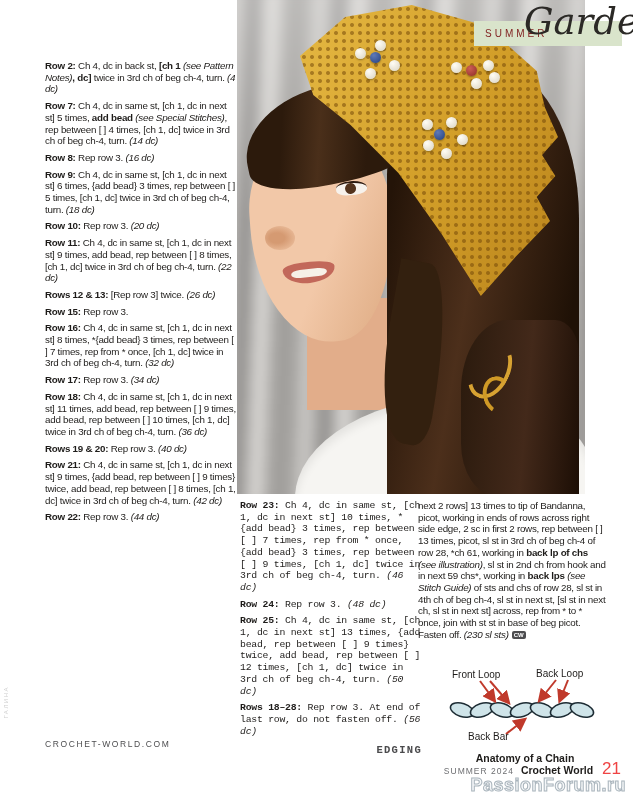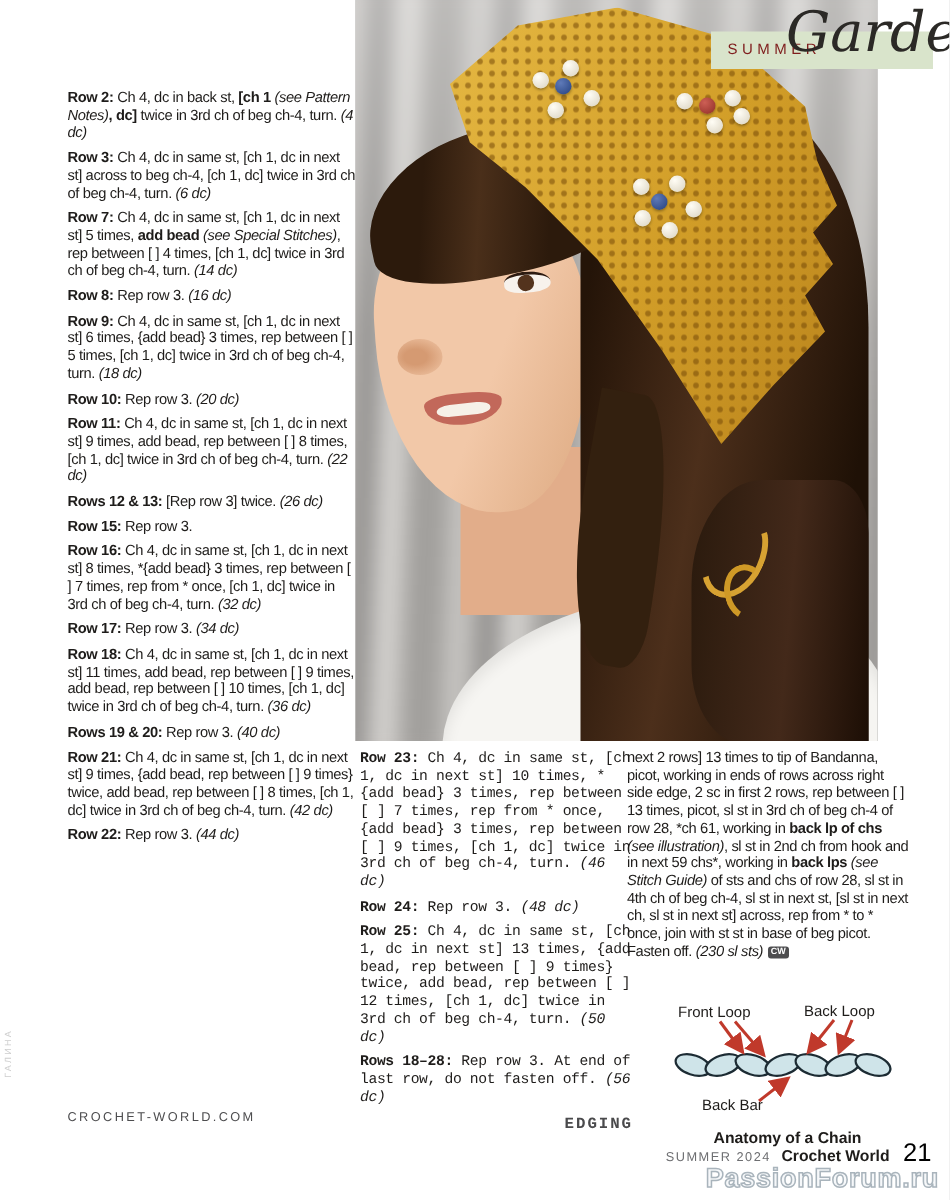--- a/index.html
+++ b/index.html
@@ -74,21 +74,21 @@
     border:4px solid #cf9926;border-radius:50%;border-right-color:transparent;border-bottom-color:transparent;
     transform:rotate(-15deg);}
   
   .diagram{position:absolute;left:440px;top:664px;width:170px;text-align:center;}
   .diagram-caption{font-weight:700;font-size:10.5px;margin-top:2px;color:#1e1c1a;}
   
   .footer-left{position:absolute;left:45px;top:739px;font-size:8.5px;letter-spacing:1.6px;color:#4d4d4f;}
   .footer-right{position:absolute;right:12px;top:759px;display:flex;align-items:baseline;}
   .footer-issue{font-size:8.5px;letter-spacing:1px;color:#6d6e71;margin-right:7px;}
   .footer-mag{font-size:10.5px;font-weight:700;color:#1e1c1a;margin-right:9px;}
-  .footer-page{font-size:17px;color:#000000;font-weight:400;text-align:right;}
+  .footer-page{font-size:17px;color:#ef4444;font-weight:400;text-align:right;}
   .watermark{position:absolute;right:7px;top:775px;font-size:18px;font-weight:700;letter-spacing:.5px;
     color:rgba(230,236,240,.35);-webkit-text-stroke:1px #a9b4bc;}
   .edge-mark{position:absolute;left:3px;top:686px;font-size:6px;color:#c6c6c6;
     writing-mode:vertical-rl;transform:rotate(180deg);letter-spacing:1.5px;opacity:.85;}
 </style>
 </head>
 <body>
 
 <div class="page">
 
@@ -131,21 +131,20 @@
     <div class="tie2"></div>
   </div>
 
   <div class="tagline-band">
     <span class="tagline-summer">SUMMER</span>
   </div>
   <div class="tagline-garden">Garden</div>
 
   <div class="col col-left">
     <p class="para"><span class="b">Row 2:</span><span> Ch 4, dc in back st, </span><span class="b">[ch 1 </span><span class="i">(see Pattern Notes)</span><span class="b">, dc]</span><span> twice in 3rd ch of beg ch-4, turn. </span><span class="i">(4 dc)</span></p>
-    <p class="para"><span class="b">Row 3:</span><span> Ch 4, dc in same st, [ch 1, dc in next st] across to beg ch-4, [ch 1, dc] twice in 3rd ch of beg ch-4, turn. </span><span class="i">(6 dc)</span></p>
     <p class="para"><span class="b">Row 7:</span><span> Ch 4, dc in same st, [ch 1, dc in next st] 5 times, </span><span class="b">add bead </span><span class="i">(see Special Stitches)</span><span>, rep between [ ] 4 times, [ch 1, dc] twice in 3rd ch of beg ch-4, turn. </span><span class="i">(14 dc)</span></p>
     <p class="para"><span class="b">Row 8:</span><span> Rep row 3. </span><span class="i">(16 dc)</span></p>
     <p class="para"><span class="b">Row 9:</span><span> Ch 4, dc in same st, [ch 1, dc in next st] 6 times, {add bead} 3 times, rep between [ ] 5 times, [ch 1, dc] twice in 3rd ch of beg ch-4, turn. </span><span class="i">(18 dc)</span></p>
     <p class="para"><span class="b">Row 10:</span><span> Rep row 3. </span><span class="i">(20 dc)</span></p>
     <p class="para"><span class="b">Row 11:</span><span> Ch 4, dc in same st, [ch 1, dc in next st] 9 times, add bead, rep between [ ] 8 times, [ch 1, dc] twice in 3rd ch of beg ch-4, turn. </span><span class="i">(22 dc)</span></p>
     <p class="para"><span class="b">Rows 12 &amp; 13:</span><span> [Rep row 3] twice. </span><span class="i">(26 dc)</span></p>
     <p class="para"><span class="b">Row 15:</span><span> Rep row 3.</span></p>
     <p class="para"><span class="b">Row 16:</span><span> Ch 4, dc in same st, [ch 1, dc in next st] 8 times, *{add bead} 3 times, rep between [ ] 7 times, rep from * once, [ch 1, dc] twice in 3rd ch of beg ch-4, turn. </span><span class="i">(32 dc)</span></p>
     <p class="para"><span class="b">Row 17:</span><span> Rep row 3. </span><span class="i">(34 dc)</span></p>
     <p class="para"><span class="b">Row 18:</span><span> Ch 4, dc in same st, [ch 1, dc in next st] 11 times, add bead, rep between [ ] 9 times, add bead, rep between [ ] 10 times, [ch 1, dc] twice in 3rd ch of beg ch-4, turn. </span><span class="i">(36 dc)</span></p>

